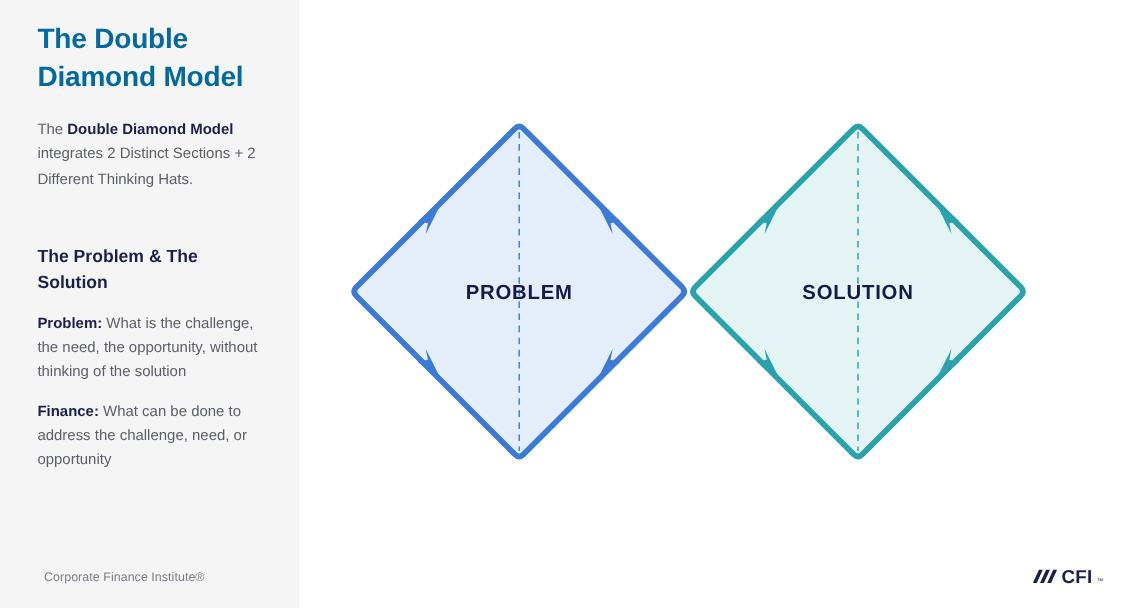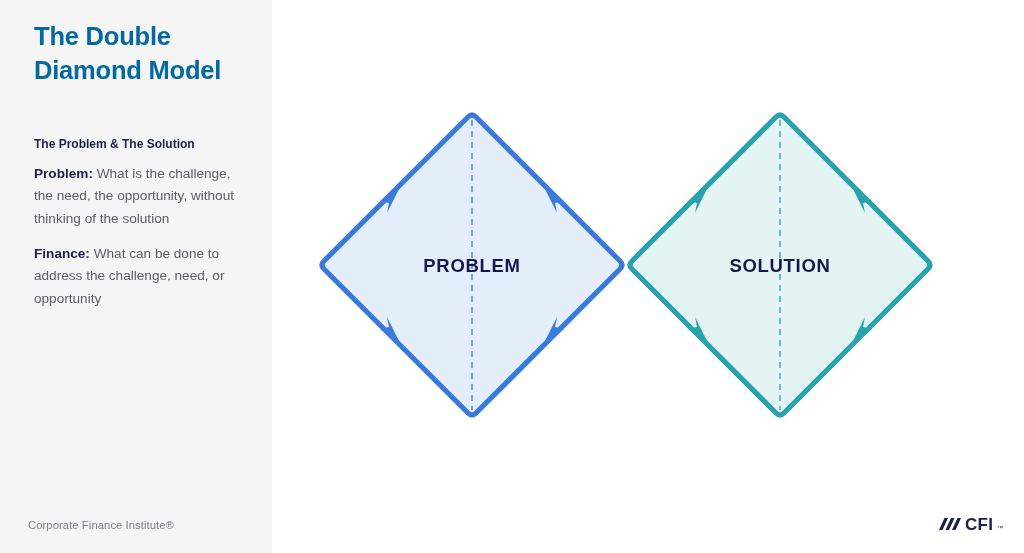--- a/index.html
+++ b/index.html
@@ -45,38 +45,38 @@
     font-size: 13.6px;
     line-height: 1.63;
     color: #5c6066;
   }
   .intro b {
     color: #1b1f4b;
     font-weight: bold;
   }
   .section-head {
     margin-top: 48px;
-    font-size: 12px;
+    font-size: 16px;
     font-weight: bold;
     color: #1b1f4b;
     line-height: 1.5;
   }
   .para {
     margin-top: 6px;
     font-size: 13.6px;
     line-height: 1.63;
     color: #5c6066;
   }
   .para b {
     color: #1b1f4b;
     font-weight: bold;
   }
   .attribution {
     position: absolute;
-    left: 28px;
+    left: 40px;
     bottom: 22px;
     font-size: 11.3px;
     color: #7b7f86;
     letter-spacing: 0.05px;
   }
 
   
   .diagram {
     position: absolute;
     left: 272px;
@@ -110,20 +110,21 @@
 </style>
 </head>
 <body>
 
 <div class="page">
 
   <aside class="sidebar">
 
     <h1 class="title">The Double Diamond Model</h1>
 
+    <p class="intro"><span>The </span><b>Double Diamond Model</b><span> integrates 2 Distinct Sections + 2 Different Thinking Hats.</span></p>
 
     <h2 class="section-head">The Problem &amp; The Solution</h2>
 
     <p class="para"><b>Problem:</b><span> What is the challenge, the need, the opportunity, without thinking of the solution</span></p>
 
     <p class="para"><b>Finance:</b><span> What can be done to address the challenge, need, or opportunity</span></p>
 
     <div class="attribution">Corporate Finance Institute®</div>
   </aside>
 

